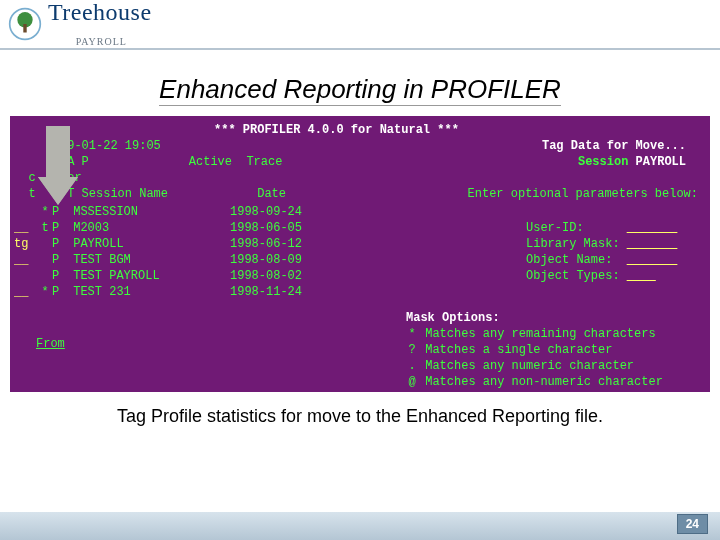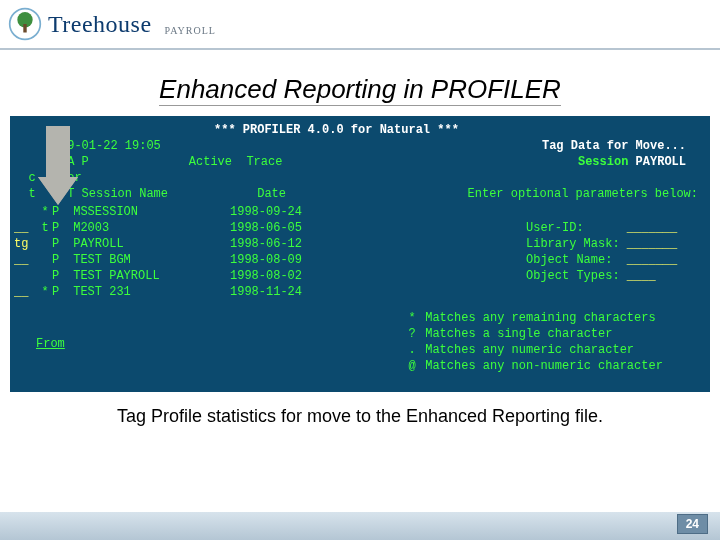--- a/index.html
+++ b/index.html
@@ -20,53 +20,53 @@
     background: linear-gradient(#fff,#fff);
   }
   .logo-wrap {
     display: flex;
     align-items: center;
     gap: 6px;
   }
   .logo-mark {
     width: 34px; height: 34px;
   }
-  .brand-text { display:flex; align-items:flex-end; gap:10px; font-family: Georgia, 'Times New Roman', serif; }
+  .brand-text { display:flex; align-items:center; gap:10px; font-family: Georgia, 'Times New Roman', serif; flex-direction: column; }
   .brand-main { font-size: 24px; color:#0d3b6e; letter-spacing:0.5px; }
   .brand-sub  { font-size: 10px; color:#6b7885; letter-spacing:1px; padding-bottom:2px; padding-left:3px;}
   .slide-title {
     text-align: center;
     font-size: 26px;
     margin: 24px 0 10px;
     font-family: Arial, sans-serif;
     font-style: italic;
     color:#000;
     border-bottom: 1px solid #999;
     display: inline-block;
   }
   .title-wrap { text-align:center; }
   .term {
     margin: 0 10px;
-    background:#0c4a6e;
+    background:#701a75;
     color:#fff;
     font-family: 'Courier New', monospace;
     font-size: 12px;
     line-height: 16px;
     padding: 6px 4px 4px;
     position: relative;
     height: 276px;
     box-sizing: border-box;
   }
   .term-row { display:flex; white-space:pre; }
   .hdr { color:#fff; font-weight:bold; }
   .green { color:#3cff3c; }
   .yellow{ color:#ffff66; }
   .right-col { flex:1; padding-left: 30px; }
   .param-lbl { color:#3cff3c; }
-  .param-val { color:#ffff66; text-decoration-color:#ff6; display:inline-block;}
+  .param-val { color:#ffff66; text-decoration:underline; text-decoration-color:#ff6; display:inline-block;}
   .arrow {
     position:absolute;
     left: 28px;
     top: 10px;
     width: 40px;
     height: 82px;
     z-index: 5;
   }
   .arrow-body { background:#b4b4ae; width:24px; height:52px; margin:0 auto; }
   .arrow-head {
@@ -190,21 +190,21 @@
   </div>
 
   <div class="table-block" id="tbl">
       <div class="term-row"><span class="yellow" style="width:24px">  </span><span class="green" style="width:14px;text-align:center">*</span><span class="green" style="width:14px">P</span><span class="green" style="width:150px"> MSSESSION</span><span class="green" style="width:100px;text-align:center">1998-09-24</span><span style="flex:1"></span><span class="right-col" style="width:300px"></span></div>
       <div class="term-row"><span class="yellow" style="width:24px">__</span><span class="green" style="width:14px;text-align:center">t</span><span class="green" style="width:14px">P</span><span class="green" style="width:150px"> M2003</span><span class="green" style="width:100px;text-align:center">1998-06-05</span><span style="flex:1"></span><span class="right-col" style="width:300px"><span class="param-lbl">User-ID:</span>      <span class="param-val">_______</span></span></div>
       <div class="term-row"><span class="yellow" style="width:24px">tg</span><span class="green" style="width:14px;text-align:center"> </span><span class="green" style="width:14px">P</span><span class="green" style="width:150px"> PAYROLL</span><span class="green" style="width:100px;text-align:center">1998-06-12</span><span style="flex:1"></span><span class="right-col" style="width:300px"><span class="param-lbl">Library Mask:</span> <span class="param-val">_______</span></span></div>
       <div class="term-row"><span class="yellow" style="width:24px">__</span><span class="green" style="width:14px;text-align:center"> </span><span class="green" style="width:14px">P</span><span class="green" style="width:150px"> TEST BGM</span><span class="green" style="width:100px;text-align:center">1998-08-09</span><span style="flex:1"></span><span class="right-col" style="width:300px"><span class="param-lbl">Object Name:</span>  <span class="param-val">_______</span></span></div>
       <div class="term-row"><span class="yellow" style="width:24px">  </span><span class="green" style="width:14px;text-align:center"> </span><span class="green" style="width:14px">P</span><span class="green" style="width:150px"> TEST PAYROLL</span><span class="green" style="width:100px;text-align:center">1998-08-02</span><span style="flex:1"></span><span class="right-col" style="width:300px"><span class="param-lbl">Object Types:</span> <span class="param-val">____</span></span></div>
       <div class="term-row"><span class="yellow" style="width:24px">__</span><span class="green" style="width:14px;text-align:center">*</span><span class="green" style="width:14px">P</span><span class="green" style="width:150px"> TEST 231</span><span class="green" style="width:100px;text-align:center">1998-11-24</span><span style="flex:1"></span><span class="right-col" style="width:300px"></span></div>
       <div class="maskopt">
-        <div class="term-row"><span style="flex:1"></span></div>
+        <div class="term-row"><span style="flex:1"></span><span class="hdr" style="width:300px;padding-left:36px">Mask Options:</span></div>
         <div class="term-row"><span style="flex:1"></span><span style="width:300px"><span class="green">*</span> <span class="green">Matches any remaining characters</span></span></div>
         <div class="term-row"><span style="flex:1"></span><span style="width:300px"><span class="green">?</span> <span class="green">Matches a single character</span></span></div>
         <div class="term-row"><span style="flex:1"></span><span style="width:300px"><span class="green">.</span> <span class="green">Matches any numeric character</span></span></div>
         <div class="term-row"><span style="flex:1"></span><span style="width:300px"><span class="green">@</span> <span class="green">Matches any non-numeric character</span></span></div>
       </div>
     </div>
 
   <div class="from-row">
     <span class="green">From</span>
   </div>

